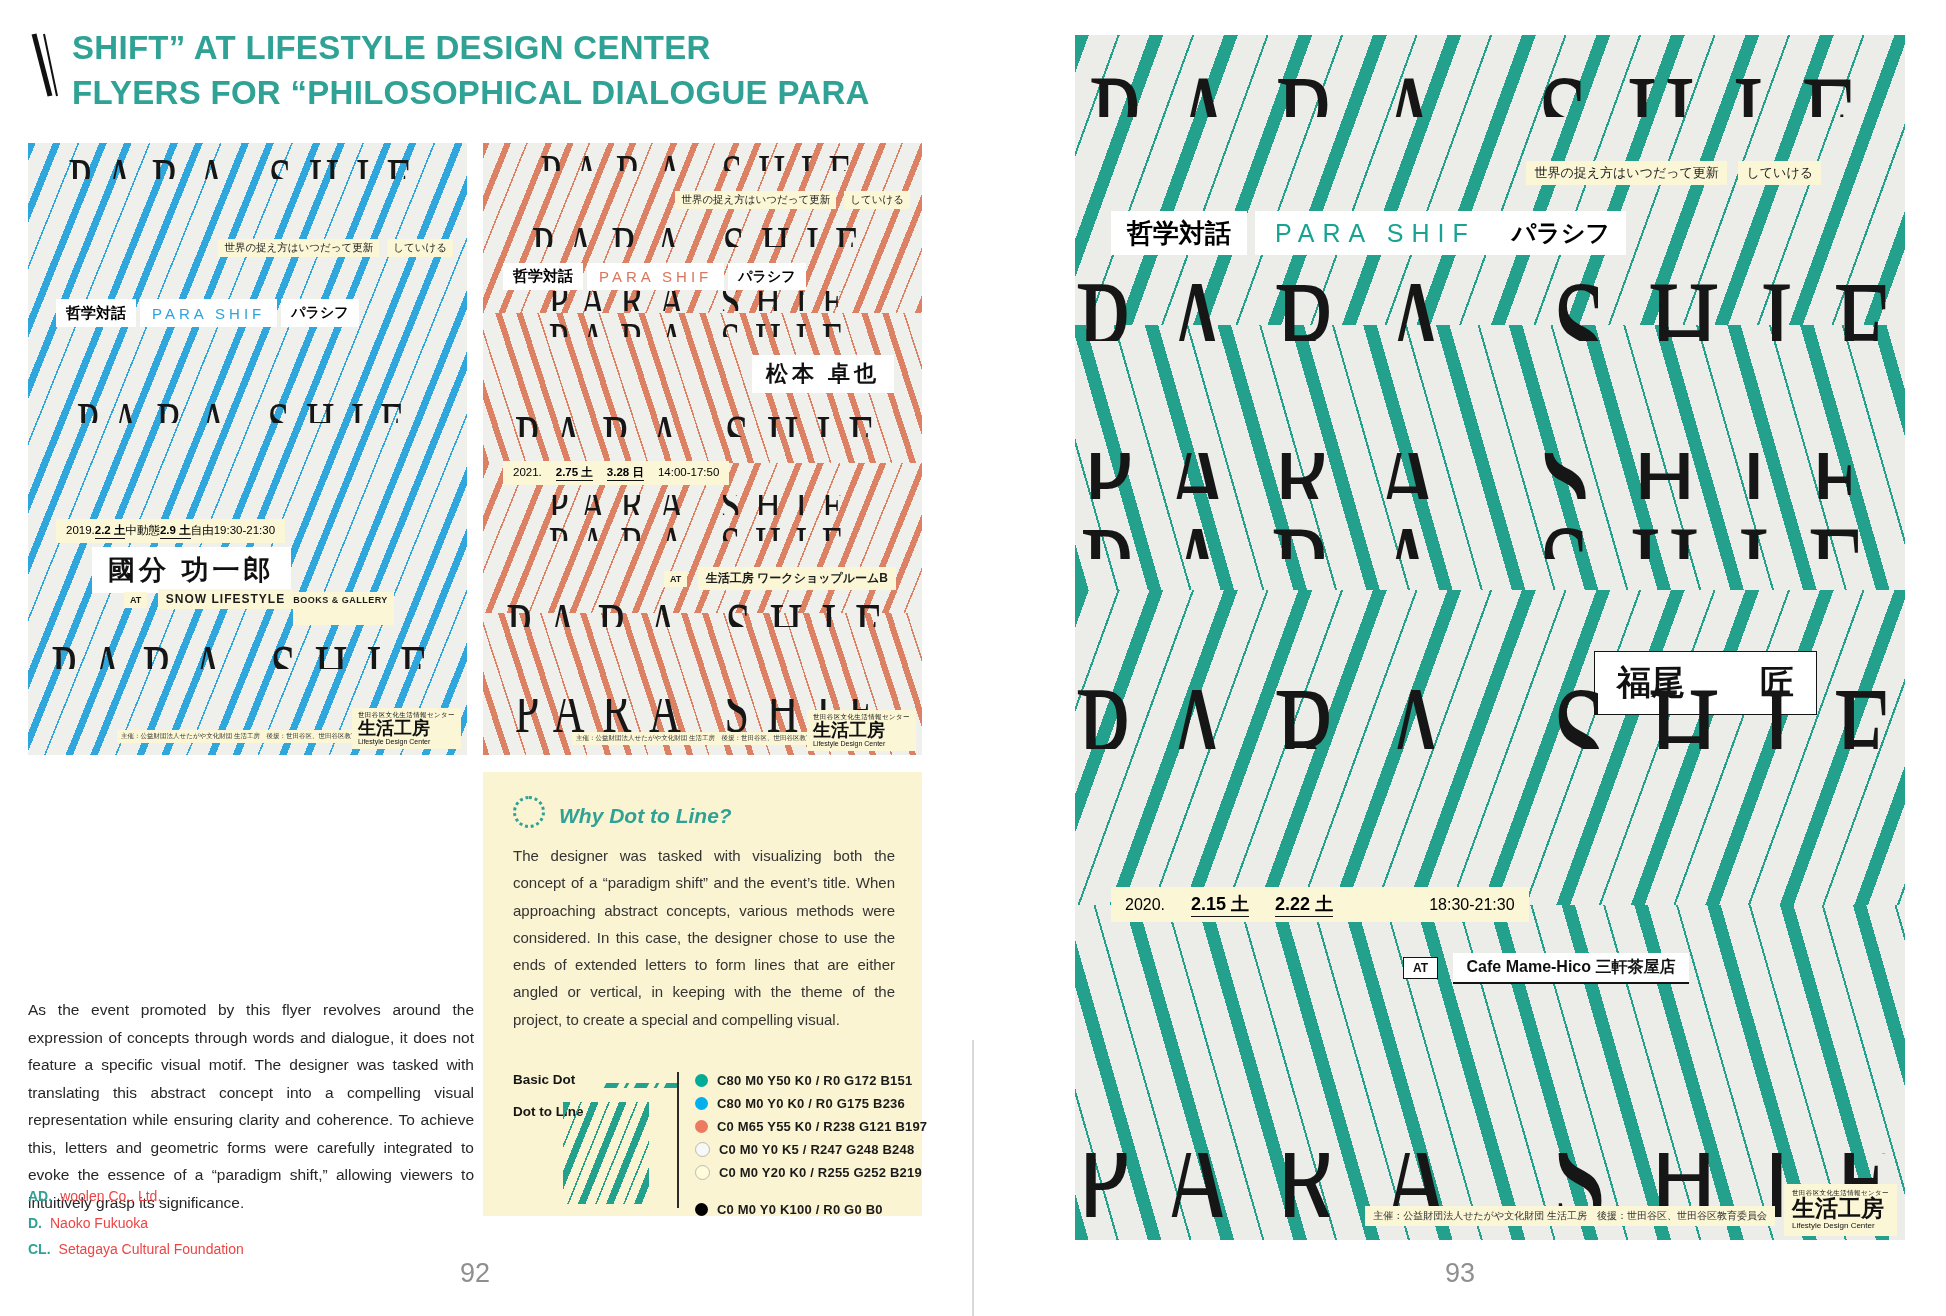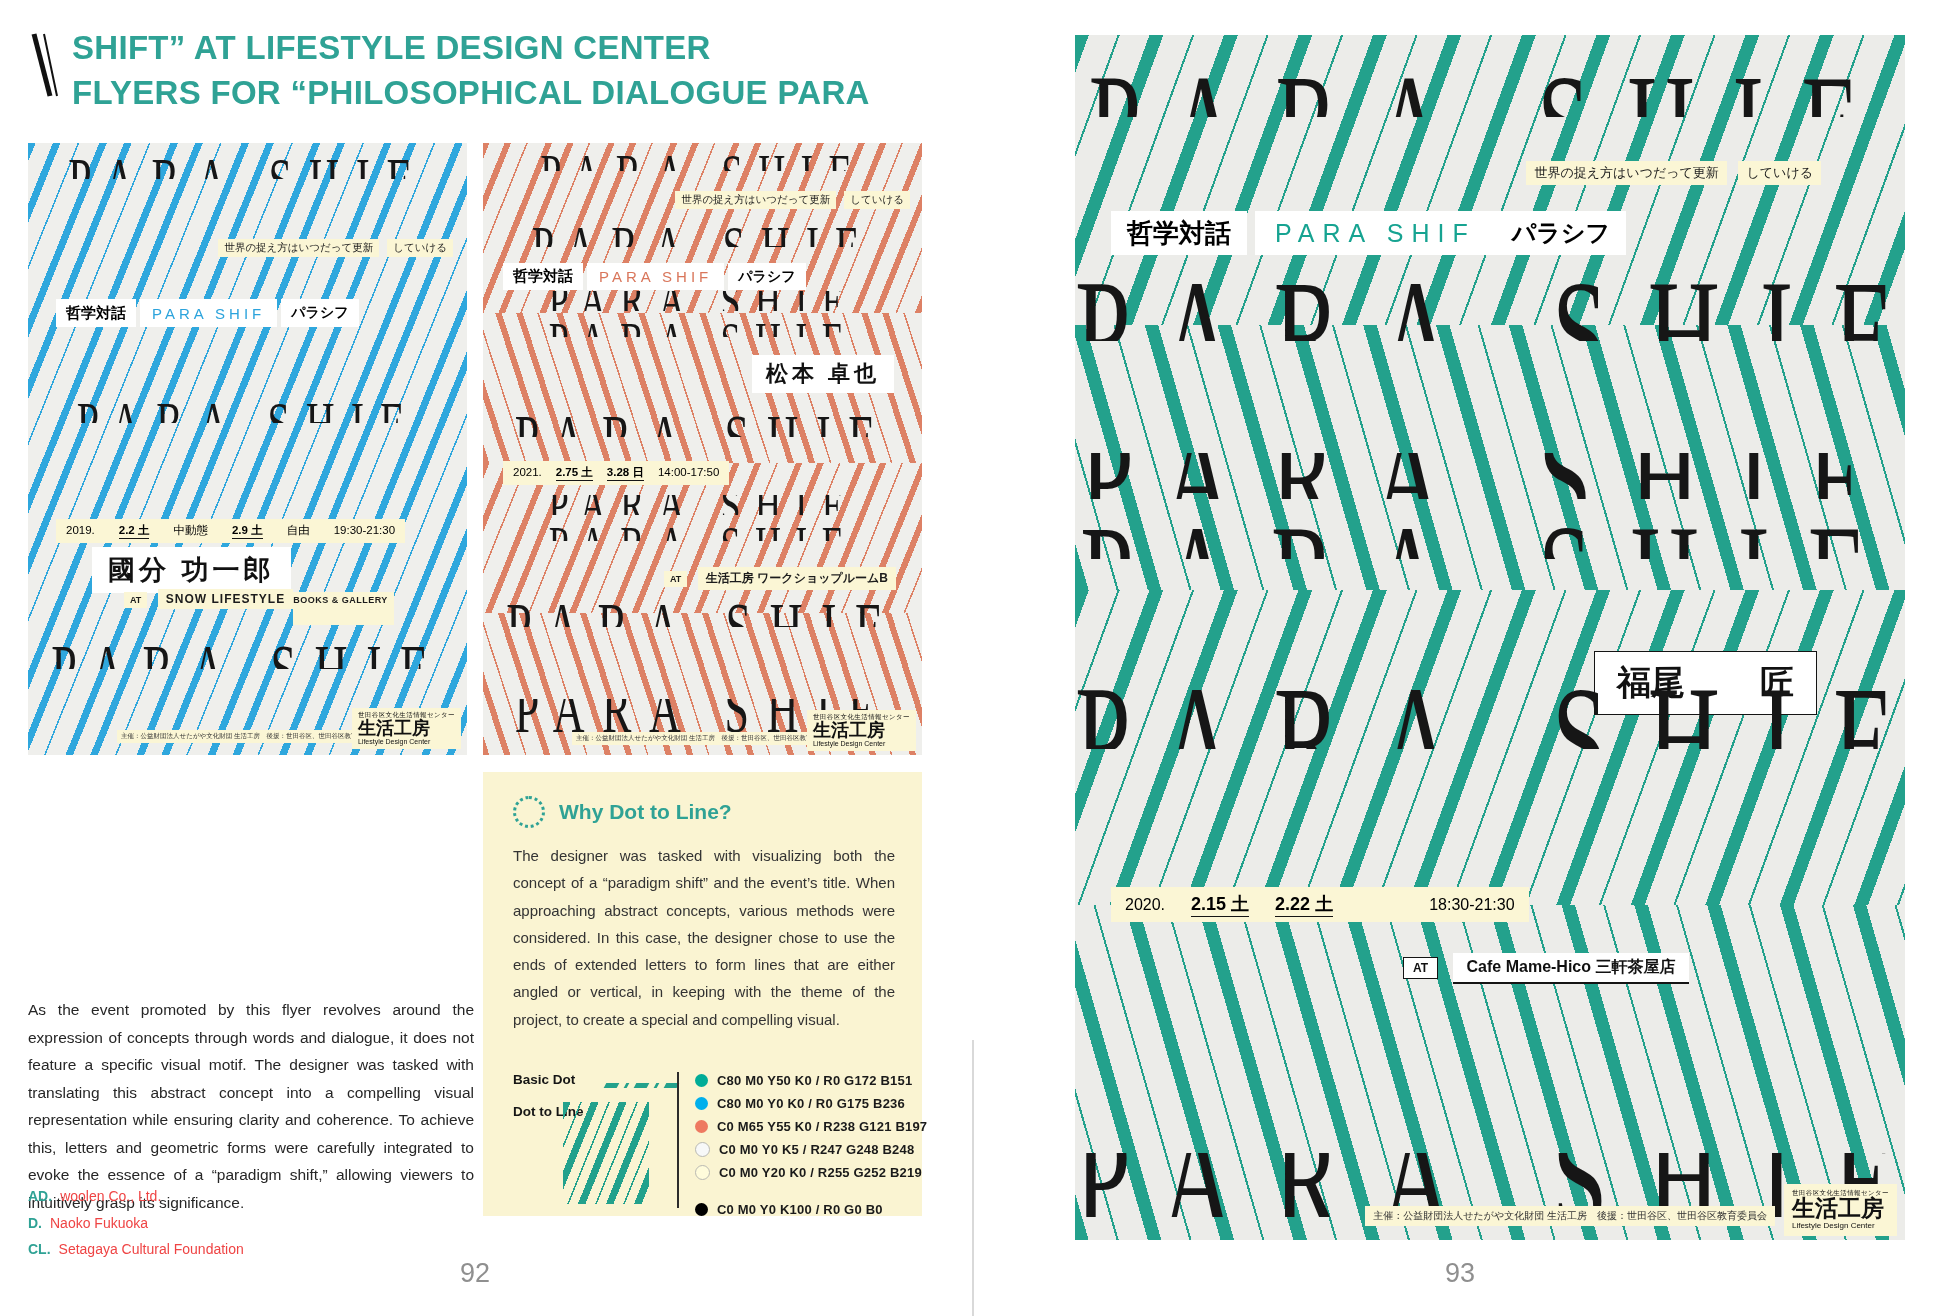--- a/index.html
+++ b/index.html
@@ -45,21 +45,21 @@
 
   
   .desc{position:absolute;left:28px;top:996px;width:446px;font-size:15.5px;line-height:1.78;
         text-align:justify;color:#262626;}
   .credits{position:absolute;left:28px;top:1183px;font-size:14px;line-height:1.9;}
   .credits .role{font-weight:800;color:#2FA295;margin-right:8px;}
   .credits .cname{color:#ef4444;text-align:right;}
 
   
   .whybox{position:absolute;left:483px;top:772px;width:439px;height:444px;background:#FAF4D2;}
-  .why-head{position:absolute;left:30px;top:24px;display:flex;align-items:center;}
+  .why-head{position:absolute;left:30px;top:24px;display:flex;align-items:flex-end;font-style:italic;}
   .why-circle{width:26px;height:26px;border:3px dotted #2FA295;border-radius:50%;}
   .why-title{margin-left:14px;font-size:21px;font-weight:800;color:#2FA295;}
   .why-body{position:absolute;left:30px;top:70px;width:382px;font-size:15px;line-height:1.82;
             text-align:justify;color:#333;}
   .legend-label{position:absolute;font-size:13.5px;font-weight:800;color:#151515;}
   .dash{display:inline-block;width:13px;height:5px;background:#23A18C;transform:skewX(-28deg);margin-right:7px;}
   .dash.thin{width:3px;}
   .mini-stripes{position:absolute;left:80px;top:330px;width:86px;height:102px;
       background-image:repeating-linear-gradient(112deg,#23A18C 0 7px,transparent 7px 16px,#23A18C 16px 17.5px,transparent 17.5px 26px);}
   .legend-divider{position:absolute;left:194px;top:300px;width:1.5px;height:136px;background:#2c2c2c;}
@@ -100,21 +100,21 @@
     <div class="labelbar" style="left:28px;top:156px;height:28px;">
       <span class="seg" style="font-size:15px;font-weight:800;padding:0 10px;">哲学対話</span>
       <span class="seg" style="font-size:15px;letter-spacing:4px;color:#2BA3DC;padding:0 12px;margin-left:4px;">PARA SHIF</span>
       <span class="seg" style="font-size:14px;font-weight:700;padding:0 10px;margin-left:4px;">パラシフ</span>
     </div>
 
     <div class="ps-clip" style="top:250px;height:30px;">
       <span class="ps-text" style="font-size:40px;">PARA SHIF</span>
     </div>
 
-    <div class="datebar" style="left:28px;top:376px;padding:4px 10px;font-size:11.5px;gap:24px;">
+    <div class="datebar" style="left:28px;top:376px;padding:4px 10px;font-size:11.5px;gap:0;">
       <span>2019.</span>
       <span class="dnum">2.2 土</span>
       <span>中動態</span>
       <span class="dnum">2.9 土</span>
       <span>自由</span>
       <span>19:30-21:30</span>
     </div>
 
     <div class="wbox" style="position:absolute;left:64px;top:404px;padding:5px 16px;font-size:27px;font-weight:800;letter-spacing:4px;">國分 功一郎</div>
 

